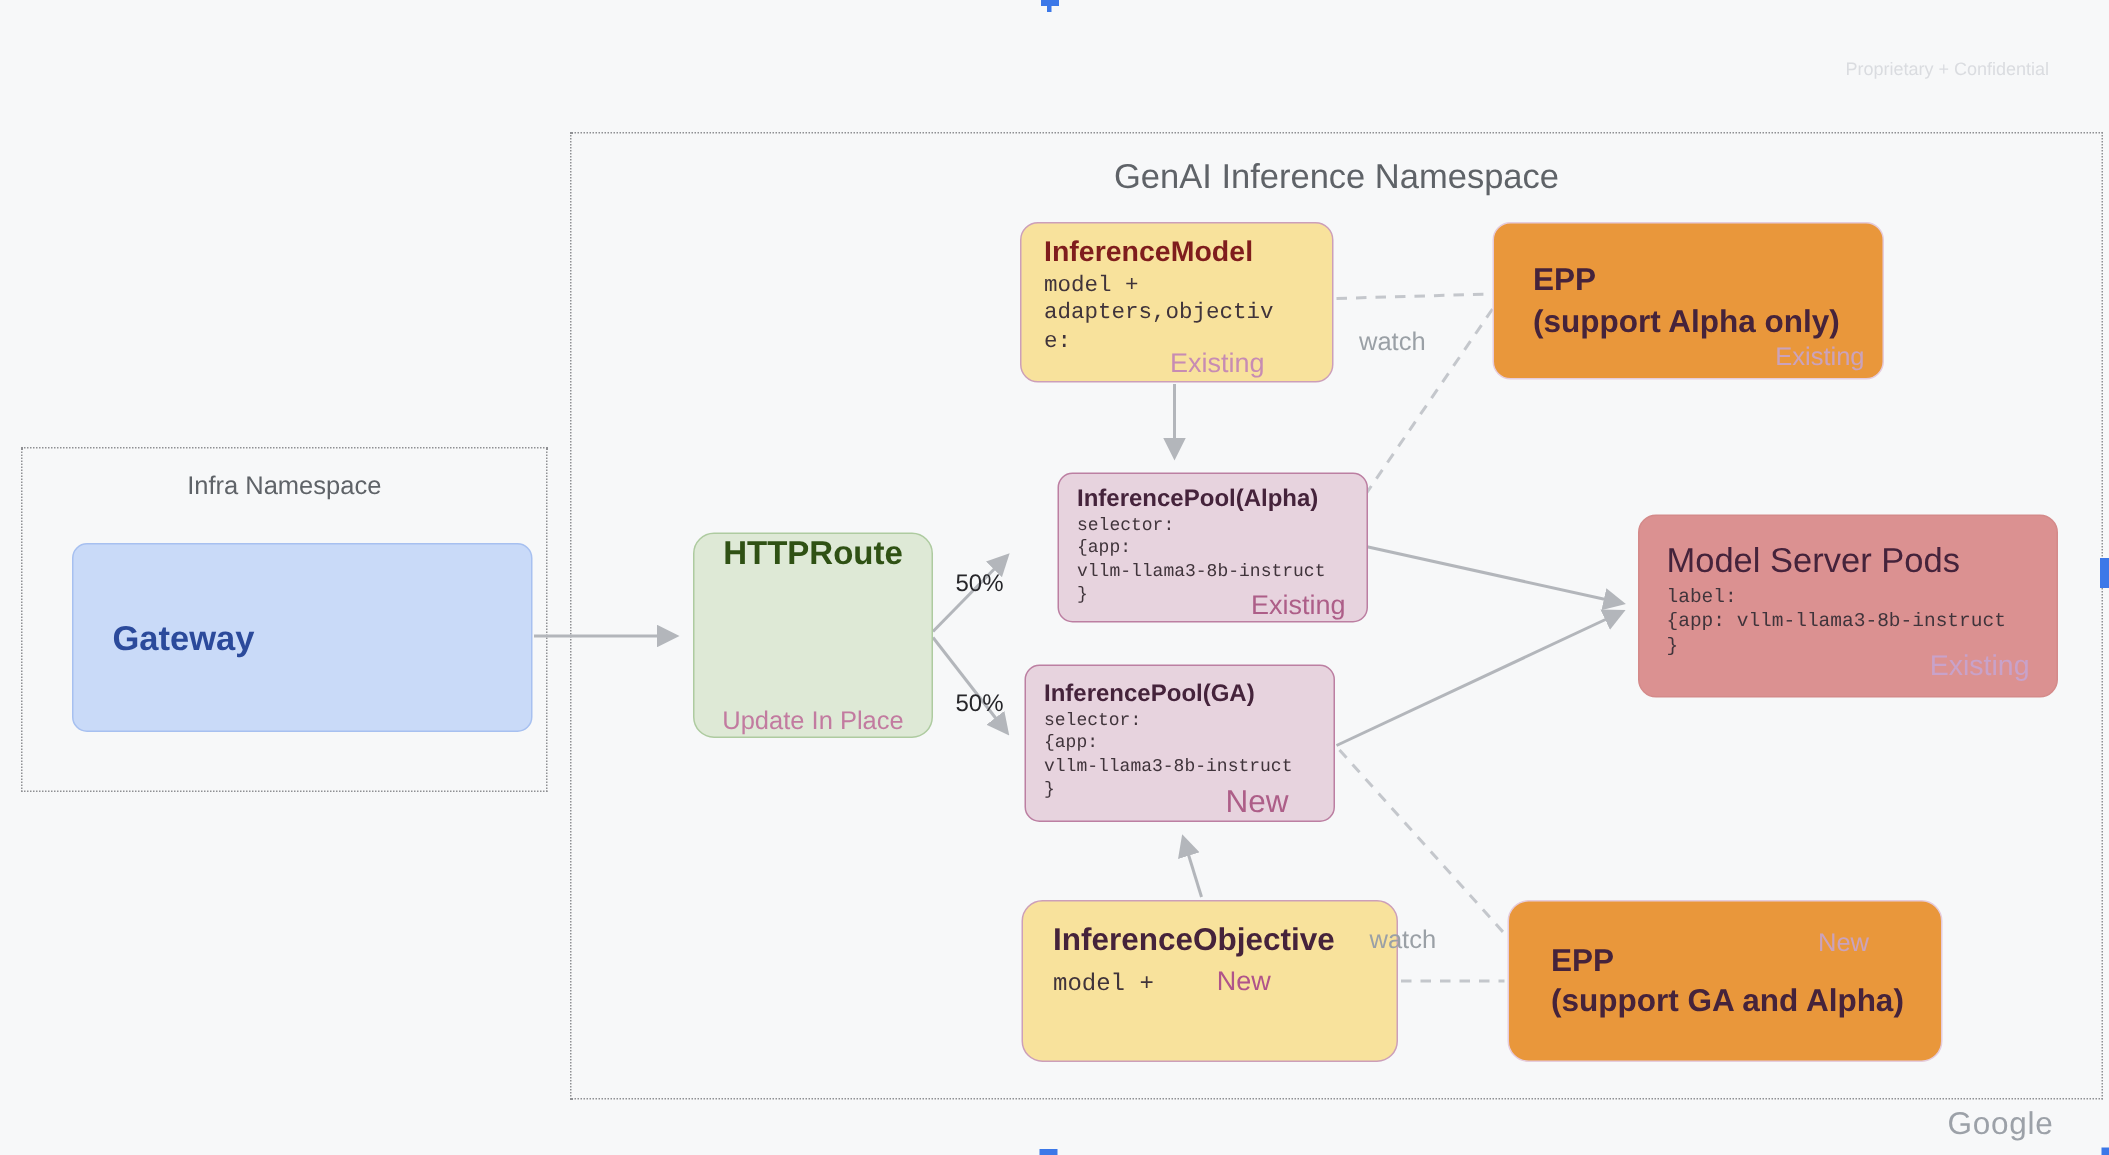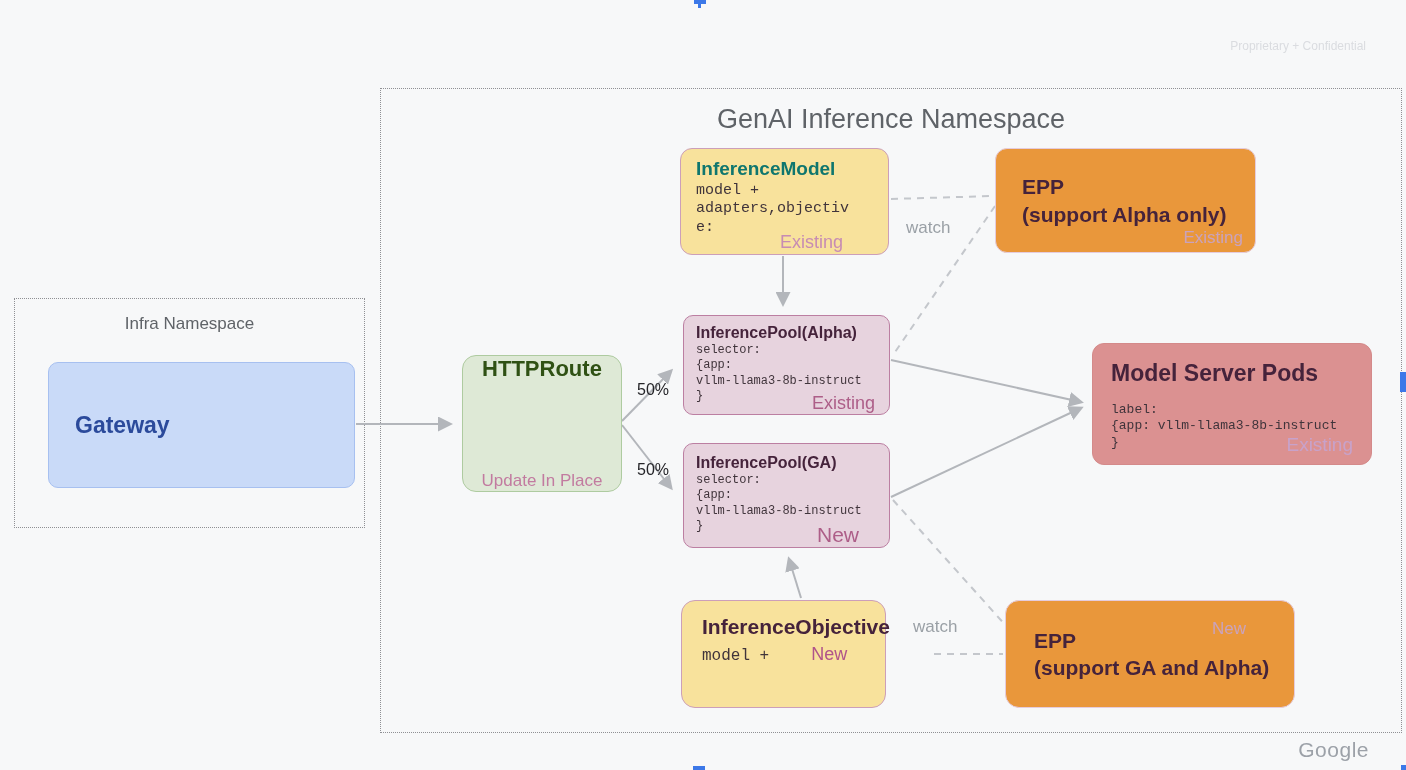--- a/index.html
+++ b/index.html
@@ -28,38 +28,38 @@
   }
   .httproute .title { color: #2F5114; font-size: 22px; font-weight: bold; }
   .httproute .subtitle { color: #C27BA0; font-size: 17px; margin-top: 10px; }
 
   .yellow-box { background: #F8E29C; border: 1.5px solid #CC9FB9; }
   .orange-box { background: #E9973B; border: 1.5px solid #E5CCDD; }
   .pool-box   { background: #E7D3DE; border: 1.5px solid #BC7FA2; border-radius: 10px; }
   .pods-box   { background: #DB9191; border: 1.5px solid #D48A8A; }
 
   .inference-model { left: 680px; top: 148px; width: 209px; height: 107px; padding: 9px 15px; }
-  .inference-model .title { color: #0f766e; font-size: 19px; font-weight: bold; margin-bottom: 2px; }
+  .inference-model .title { color: #7f1d1d; font-size: 19px; font-weight: bold; margin-bottom: 2px; }
   .mono { font-family: "Liberation Mono", monospace; color: #40343B; }
   .inference-model .mono-line { font-size: 15px; line-height: 1.22; }
 
   .epp-alpha { left: 995px; top: 148px; width: 261px; height: 105px;
     display: flex; flex-direction: column; justify-content: center; padding-left: 26px; }
   .epp-line { color: #45233B; font-size: 21px; font-weight: bold; line-height: 1.3; }
 
-  .pool-alpha { left: 683px; top: 315px; width: 207px; height: 100px; padding: 8px 12px; }
+  .pool-alpha { left: 705px; top: 315px; width: 207px; height: 100px; padding: 8px 12px; }
   .pool-ga    { left: 683px; top: 443px; width: 207px; height: 105px; padding: 10px 12px; }
   .pool-title { color: #45233B; font-size: 16px; font-weight: bold; margin-bottom: 1px; }
   .pool-mono  { font-size: 12px; line-height: 1.28; }
 
   .pods { left: 1092px; top: 343px; width: 280px; height: 122px; padding: 16px 18px; }
-  .pods .title { color: #45233B; font-size: 23px; font-weight: bold; margin-bottom: 15px; }
+  .pods .title { color: #45233B; font-size: 23px; font-weight: normal; margin-bottom: 3px; }
   .pods .mono-line { font-size: 13px; line-height: 1.25; }
 
-  .inference-objective { left: 681px; top: 600px; width: 205px; height: 108px; padding: 14px 20px; border-radius: 14px; }
+  .inference-objective { left: 681px; top: 600px; width: 251px; height: 108px; padding: 14px 20px; border-radius: 14px; }
   .inference-objective .title { color: #45233B; font-size: 21px; font-weight: bold; margin-bottom: 4px; }
   .inference-objective .mono-line { font-size: 16px; line-height: 1.3; }
   .inline-new { font-family: "Liberation Sans", sans-serif; color: #B0548A; font-size: 18px; margin-left: 42px; }
 
   .epp-ga { left: 1005px; top: 600px; width: 290px; height: 108px;
     display: flex; flex-direction: column; justify-content: center; padding-left: 28px; border-radius: 14px; }
 
   .status { position: absolute; z-index: 3; }
   .status-pink { color: #AD5E88; }
   .status-soft-pink { color: #C78CB3; }
@@ -101,21 +101,21 @@
     </g>
     <g stroke="#C4C7CC" stroke-width="2" fill="none" stroke-dasharray="7 6">
       <path d="M 891 199 L 993 196"></path>
       <path d="M 995 206 L 893 355"></path>
       <path d="M 893 500 L 1008 628"></path>
       <path d="M 934 654 L 1003 654"></path>
     </g>
   </svg>
 
   <div class="dotted-frame" style="left:380px; top:88px; width:1022px; height:645px;"></div>
-  <div class="frame-title" style="left:380px; top:104px; width:1022px; font-size:27px;">GenAI Inference Namespace</div>
+  <div class="frame-title" style="left:380px; top:104px; width:1022px; font-size:23px;">GenAI Inference Namespace</div>
 
   <div class="dotted-frame" style="left:14px; top:298px; width:351px; height:230px;"></div>
   <div class="frame-title" style="left:14px; top:314px; width:351px; font-size:17px;">Infra Namespace</div>
 
   <div class="box gateway">
     <span class="label">Gateway</span>
   </div>
 
   <div class="box httproute">
     <div class="title">HTTPRoute</div>

